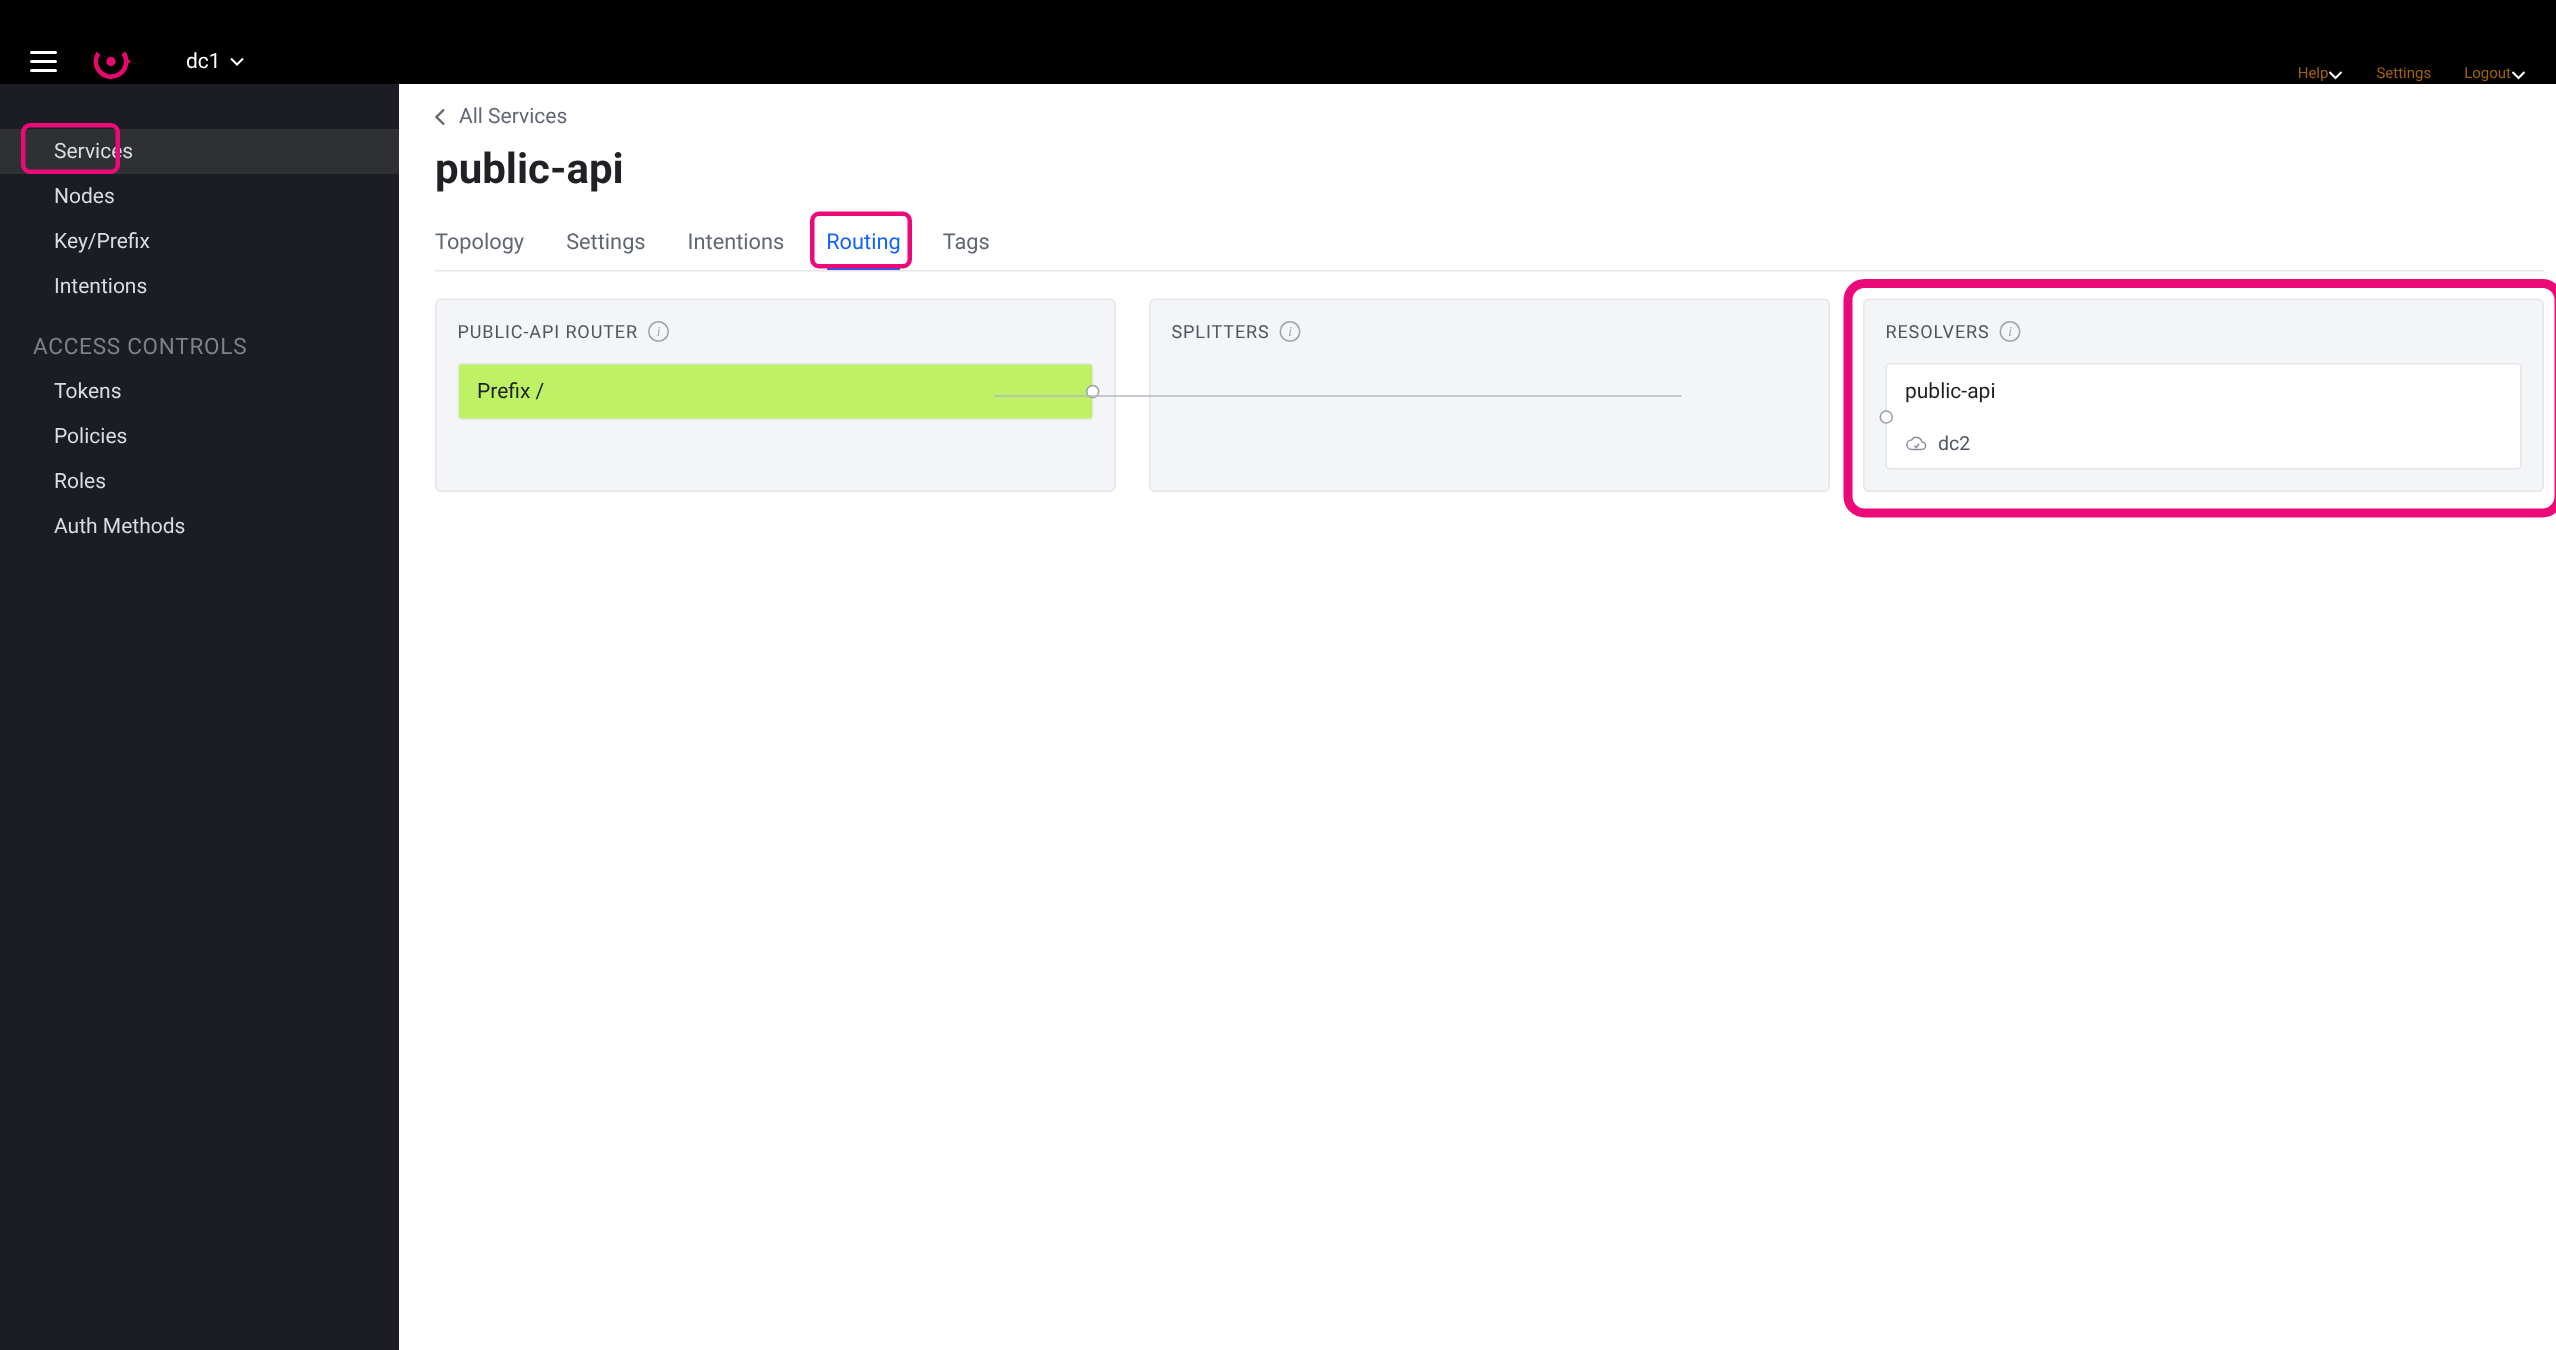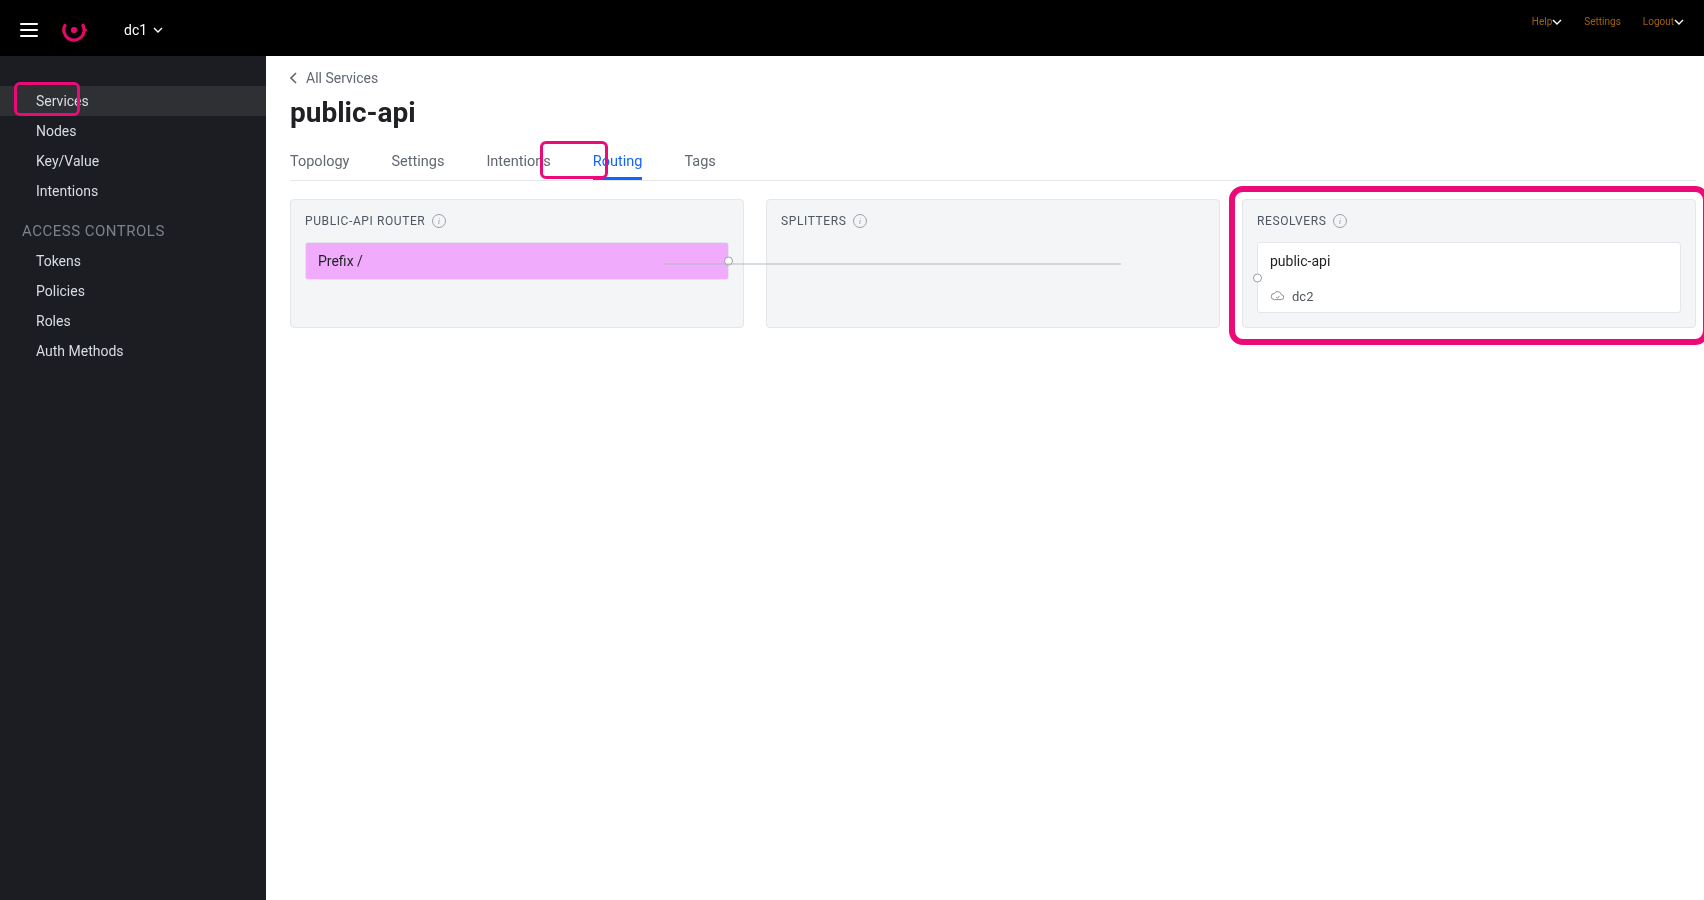--- a/index.html
+++ b/index.html
@@ -13,21 +13,21 @@
     --text-side-dim:#7a828a;
     --border:#e3e6ea;
     --panel-bg:#f4f5f7;
     --blue:#1563ff;
     --tab-muted:#616872;
   }
   *{box-sizing:border-box}
   html,body{margin:0;padding:0;font-family:-apple-system,BlinkMacSystemFont,"Segoe UI",Roboto,Helvetica,Arial,sans-serif;font-size:14px;color:#1f2124}
   body{width:1704px;height:900px;overflow:hidden;background:#fff}
 
-  .topbar{height:56px;background:var(--bg-dark);display:flex;align-items:flex-start;padding:16px 20px;color:#fff}
+  .topbar{height:56px;background:var(--bg-dark);display:flex;align-items:flex-end;padding:1px 20px;color:#fff}
   .topbar .left,.topbar .right{display:flex;align-items:center;gap:22px}
   .topbar .right{margin-left:auto}
   .burger{display:flex;flex-direction:column;gap:4px;cursor:pointer}
   .burger span{display:block;width:18px;height:2px;background:#fff;border-radius:1px}
   .logo{width:28px;height:28px;position:relative}
   .logo svg{width:28px;height:28px;display:block}
   .dc-switch{display:flex;align-items:center;gap:6px;cursor:pointer;margin-left:14px}
   .chev{width:10px;height:10px;display:inline-block}
   .chev svg{display:block}
   .toplink{display:flex;align-items:center;gap:0;cursor:pointer;color:#a16207;font-size:10px}
@@ -38,31 +38,31 @@
   .side-item.active{background:var(--side-active)}
   .side-item.active-hl{position:relative}
   .side-hl-box{position:absolute;border:3px solid var(--hl);border-radius:6px;left:14px;top:-4px;height:34px;width:66px;pointer-events:none}
   .side-group-label{padding:16px 22px 6px;color:var(--text-side-dim);font-size:15px;letter-spacing:.5px}
 
   .main{flex:1;padding:14px 8px 0 24px;position:relative}
   .breadcrumb{display:flex;align-items:center;gap:8px;color:var(--text-muted);cursor:pointer;font-size:14px}
   .breadcrumb .chevback{display:inline-flex}
   h1.page-title{font-size:28px;font-weight:700;margin:10px 0 14px;color:#1f2124}
 
-  .tabs{display:flex;gap:42px;border-bottom:1px solid var(--border);position:relative}
+  .tabs{display:flex;gap:28px;border-bottom:1px solid var(--border);position:relative}
   .tab{padding:10px 0;color:var(--tab-muted);cursor:pointer;font-size:14.5px}
   .tab.active{color:var(--blue);box-shadow:inset 0 -3px 0 var(--blue)}
   .tab-hl{position:absolute;border:3px solid var(--hl);border-radius:6px;pointer-events:none}
 
   .routing-row{display:flex;gap:22px;margin-top:18px;position:relative}
   .panel{flex:1;background:var(--panel-bg);border:1px solid var(--border);border-radius:4px;padding:14px;min-height:114px;position:relative}
   .panel-title{font-size:12px;letter-spacing:.6px;color:#4e565f;display:flex;align-items:flex-start;gap:7px}
   .info-icon{width:14px;height:14px;border:1px solid #9ba1a9;border-radius:50%;display:inline-flex;align-items:center;justify-content:center;font-size:9px;color:#9ba1a9;font-style:italic;font-family:Georgia,serif}
 
-  .route-card{background:#f0abfc;border:1px solid var(--border);border-radius:3px;padding:10px 12px;margin-top:14px;font-size:14px;color:#1f2124;position:relative}
+  .route-card{background:#bef264;border:1px solid var(--border);border-radius:3px;padding:10px 12px;margin-top:14px;font-size:14px;color:#1f2124;position:relative}
   .node-dot{position:absolute;width:9px;height:9px;border:1px solid #9a9ea6;background:#fff;border-radius:50%}
   .node-dot.right{right:-5px;top:50%;transform:translateY(-50%)}
   .node-dot.left{left:-5px;top:50%;transform:translateY(-50%)}
 
   .connector-svg{position:absolute;pointer-events:none;z-index:0}
 
   .resolver-card{background:#fff;border:1px solid var(--border);border-radius:3px;padding:10px 12px 8px;margin-top:14px;position:relative}
   .resolver-card .rname{font-size:14px;color:#1f2124}
   .resolver-sub{display:flex;align-items:center;gap:7px;margin-top:20px;color:#4e565f;font-size:13px}
   .cloud-icon{width:15px;height:15px;display:inline-block}
@@ -120,21 +120,21 @@
   </div>
 </div>
 
 <div class="shell">
   <aside class="sidebar">
     <a class="side-item active active-hl">
       <span>Services</span>
       <span class="side-hl-box"></span>
     </a>
     <a class="side-item">Nodes</a>
-    <a class="side-item">Key/Value</a>
+    <a class="side-item">Key/Prefix</a>
     <a class="side-item">Intentions</a>
     <div class="side-group-label">ACCESS CONTROLS</div>
     <a class="side-item">Tokens</a>
     <a class="side-item">Policies</a>
     <a class="side-item">Roles</a>
     <a class="side-item">Auth Methods</a>
   </aside>
 
   <main class="main">
     <div class="breadcrumb">

